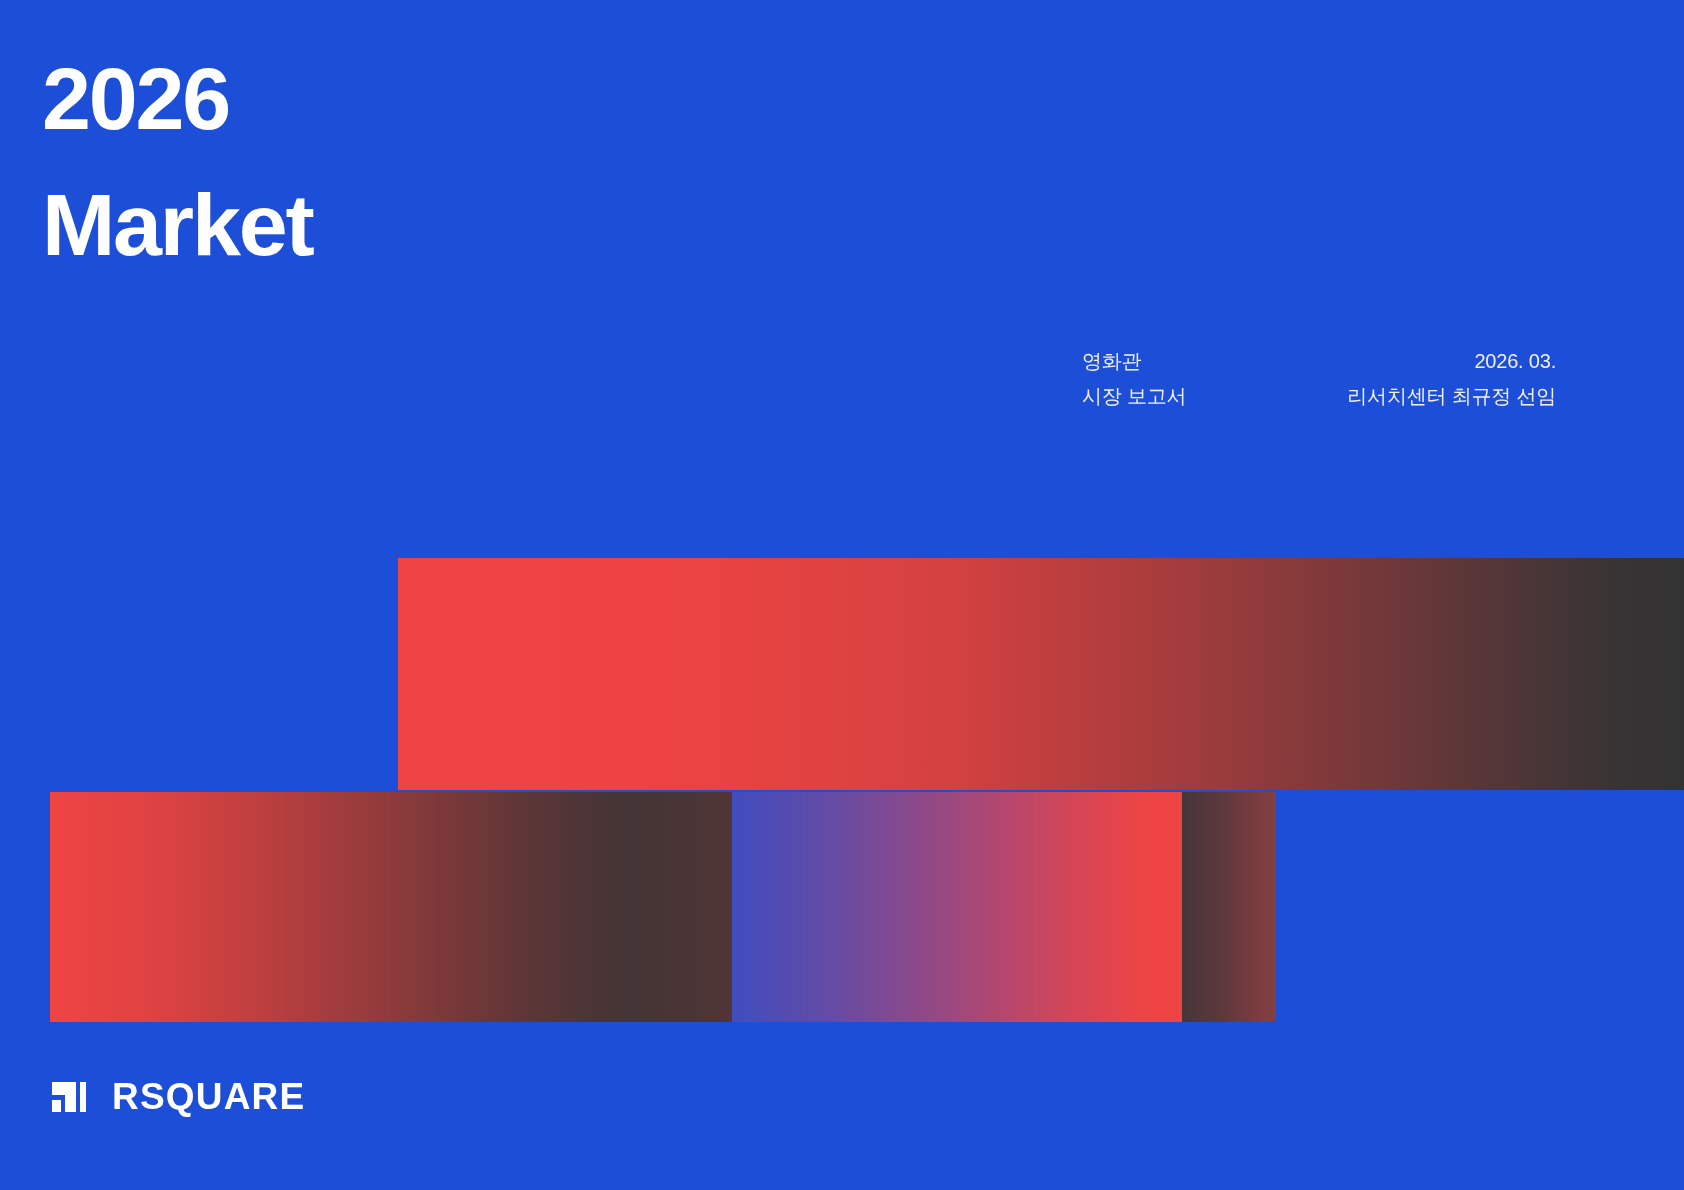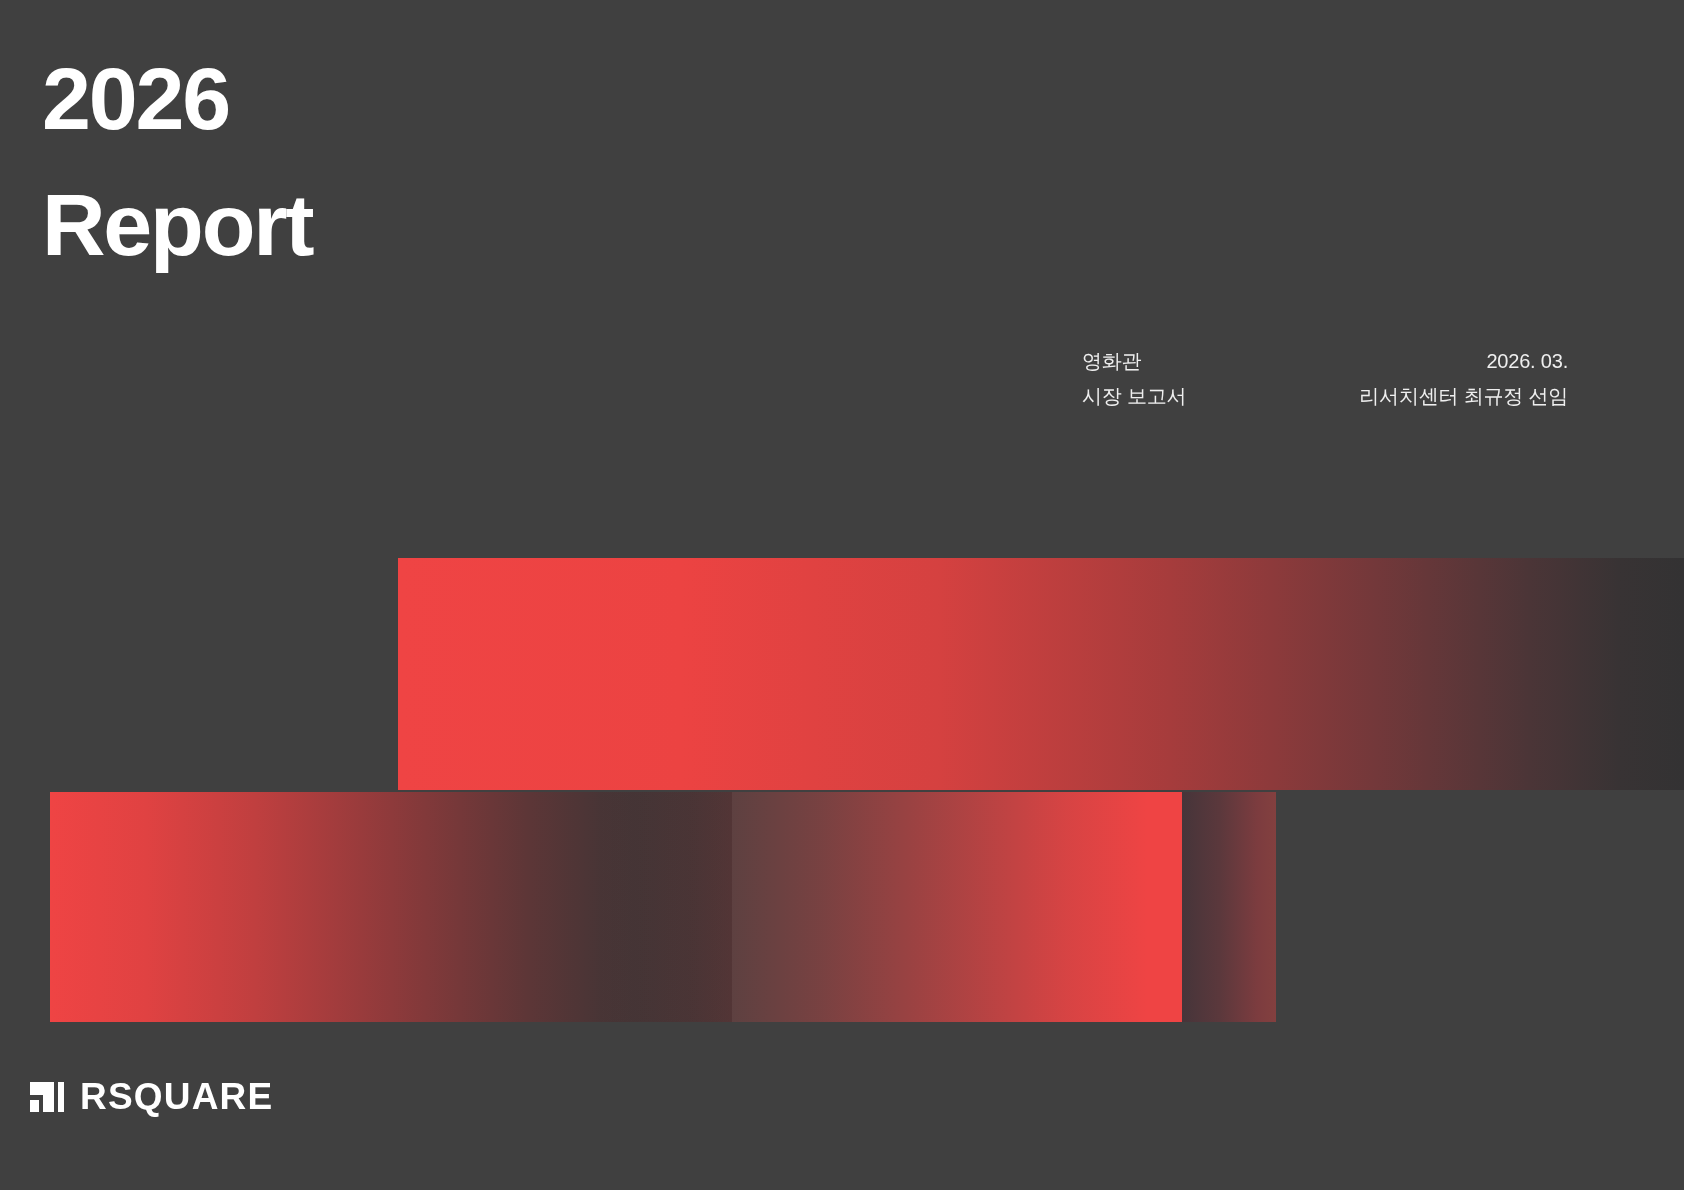--- a/index.html
+++ b/index.html
@@ -6,21 +6,21 @@
   html, body {
     margin: 0;
     padding: 0;
     background: #2b2b2b;
   }
 
   .slide {
     position: relative;
     width: 1684px;
     height: 1190px;
-    background: #404040;
+    background: #1d4ed8;
     overflow: hidden;
     font-family: "Liberation Sans", "DejaVu Sans", sans-serif;
     -webkit-font-smoothing: antialiased;
   }
 
   
   .title-block {
     position: absolute;
     left: 42px;
     top: 36px;
@@ -37,21 +37,21 @@
     letter-spacing: -2.2px;
     white-space: nowrap;
   }
 
   
   .meta {
     position: absolute;
     left: 1082px;
     top: 344px;
     display: flex;
-    gap: 16px;
+    gap: 4px;
     z-index: 5;
   }
 
   .meta-col {
     display: flex;
     flex-direction: column;
   }
 
   .meta-col.col-subject { width: 210px; }
   .meta-col.col-issue   { width: 260px; text-align: right; }
@@ -155,25 +155,25 @@
       #46353a 0%,
       #5b383c 40%,
       #7c3c3f 80%,
       #83403f 100%
     );
   }
 
   
   .logo {
     position: absolute;
-    left: 30px;
+    left: 52px;
     top: 1078px;
     display: flex;
     align-items: center;
-    gap: 16px;
+    gap: 26px;
     z-index: 5;
   }
 
   .logo-mark {
     display: block;
     width: 34px;
     height: 30px;
   }
 
   .logo-word {
@@ -194,21 +194,21 @@
     <div class="band-top"></div>
     <div class="band-bottom">
       <div class="seg-left"></div>
       <div class="seg-mid"></div>
       <div class="seg-right"></div>
     </div>
   </div>
 
   <div class="title-block">
     <span class="title-line">2026</span>
-    <span class="title-line">Report</span>
+    <span class="title-line">Market</span>
   </div>
 
   <div class="meta">
     <div class="meta-col col-subject">
       <span class="meta-line">영화관</span>
       <span class="meta-line">시장 보고서</span>
     </div>
     <div class="meta-col col-issue">
       <span class="meta-line">2026. 03.</span>
       <span class="meta-line">리서치센터 최규정 선임</span>

